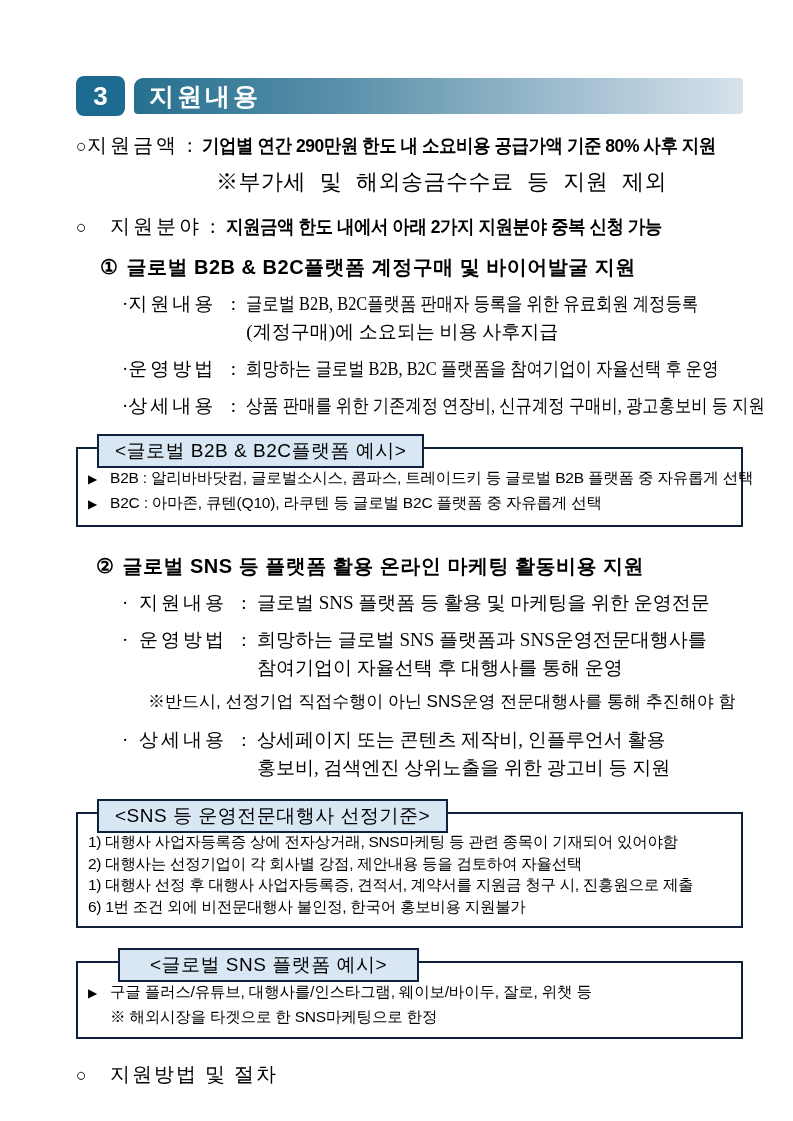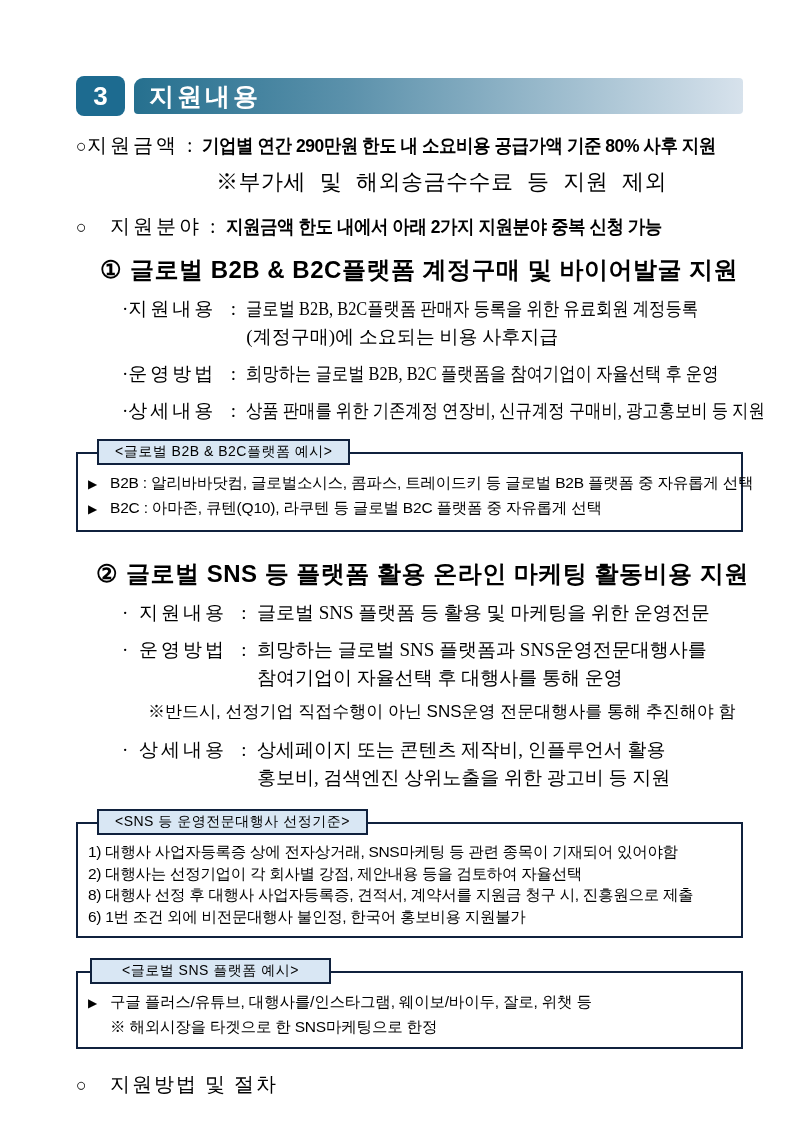--- a/index.html
+++ b/index.html
@@ -42,21 +42,21 @@
     letter-spacing:-0.5px;display:inline-block;transform:scaleX(0.92);transform-origin:0 60%;
     white-space:nowrap;
   }
   .subnote{
     margin:8px 0 0 140px;
     font-family:Liberation Mono, monospace;font-size:22px;letter-spacing:0.5px;
   }
   
   .sub-title{
     margin:14px 0 0 24px;
-    font-family:"Liberation Sans",sans-serif;font-weight:bold;font-size:24px;
+    font-family:"Liberation Sans",sans-serif;font-weight:bold;font-size:20px;
     letter-spacing:0.5px;white-space:nowrap;
   }
   .sub-title .circ{margin-right:8px;}
   .item{display:flex;margin:9px 0 0 46px;font-size:19px;line-height:28px;}
   .item .dot{width:17px;}
   .item .ilabel{width:92px;letter-spacing:3px;flex:0 0 92px;}
   .item .icolon{width:26px;text-align:center;flex:0 0 26px;}
   .item .icontent{flex:1;}
   .icontent .cline{white-space:nowrap;}
   .squeeze{display:inline-block;transform:scaleX(0.86);transform-origin:0 60%;white-space:nowrap;}
@@ -68,21 +68,21 @@
   
   .ex-box{
     position:relative;border:2px solid #10213d;
     margin-top:27px;
     padding:17px 10px 9px 10px;
     font-family:"Liberation Sans",sans-serif;font-size:15.5px;
   }
   .ex-chip{
     position:absolute;top:-15px;left:19px;
     background:#d9e7f4;border:2px solid #10213d;
-    padding:2px 16px;font-size:14px;letter-spacing:0.5px;
+    padding:2px 16px;font-size:19px;letter-spacing:0.5px;
     white-space:nowrap;
   }
   .ex-item{display:flex;line-height:23px;white-space:nowrap;letter-spacing:-0.2px;}
   .ex-item .tri{width:22px;font-size:12px;padding-top:2px;flex:0 0 22px;}
   .criteria-line{line-height:21.5px;white-space:nowrap;letter-spacing:-0.3px;font-size:15.5px;}
   
   .proc-head{display:flex;align-items:baseline;font-size:20px;margin-top:22px;}
   .proc-head .bmark{width:34px;font-size:18px;}
   .proc-head .ptitle{letter-spacing:2px;}
 </style>
@@ -186,26 +186,26 @@
     <span class="icontent">
       <div class="cline">상세페이지 또는 콘텐츠 제작비, 인플루언서 활용</div>
       <div class="cline">홍보비, 검색엔진 상위노출을 위한 광고비 등 지원</div>
     </span>
   </div>
 
   <div class="ex-box" style="margin-top:30px;">
     <div class="ex-chip">&lt;SNS 등 운영전문대행사 선정기준&gt;</div>
     <div class="criteria-line">1) 대행사 사업자등록증 상에 전자상거래, SNS마케팅 등 관련 종목이 기재되어 있어야함</div>
     <div class="criteria-line">2) 대행사는 선정기업이 각 회사별 강점, 제안내용 등을 검토하여 자율선택</div>
-    <div class="criteria-line">8) 대행사 선정 후 대행사 사업자등록증, 견적서, 계약서를 지원금 청구 시, 진흥원으로 제출</div>
+    <div class="criteria-line">1) 대행사 선정 후 대행사 사업자등록증, 견적서, 계약서를 지원금 청구 시, 진흥원으로 제출</div>
     <div class="criteria-line">6) 1번 조건 외에 비전문대행사 불인정, 한국어 홍보비용 지원불가</div>
   </div>
 
   <div class="ex-box" style="margin-top:33px;">
-    <div class="ex-chip" style="left:12px;padding:2px 30px;">&lt;글로벌 SNS 플랫폼 예시&gt;</div>
+    <div class="ex-chip" style="left:40px;padding:2px 30px;">&lt;글로벌 SNS 플랫폼 예시&gt;</div>
     <div class="ex-item">
       <span class="tri">▶</span>
       <span>구글 플러스/유튜브, 대행사를/인스타그램, 웨이보/바이두, 잘로, 위챗 등</span>
     </div>
     <div class="ex-item">
       <span class="tri"></span>
       <span>※ 해외시장을 타겟으로 한 SNS마케팅으로 한정</span>
     </div>
   </div>
 

